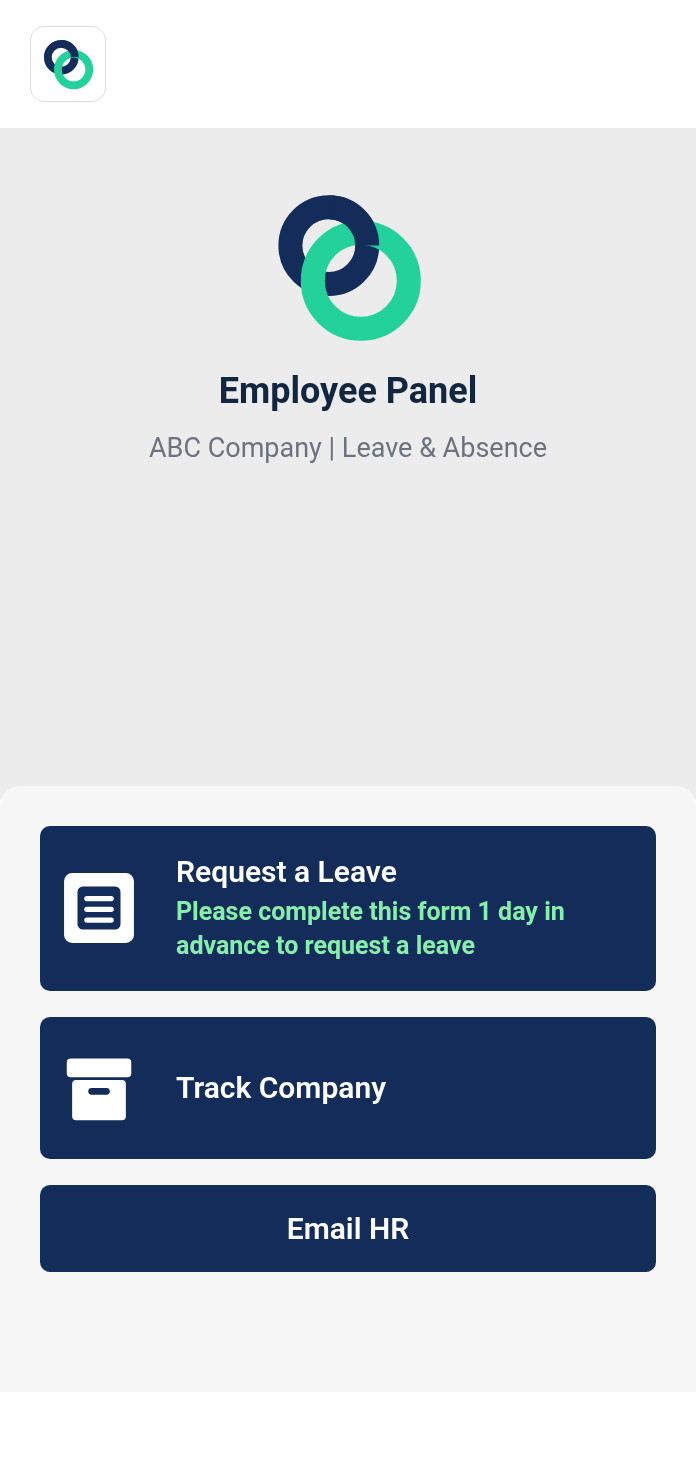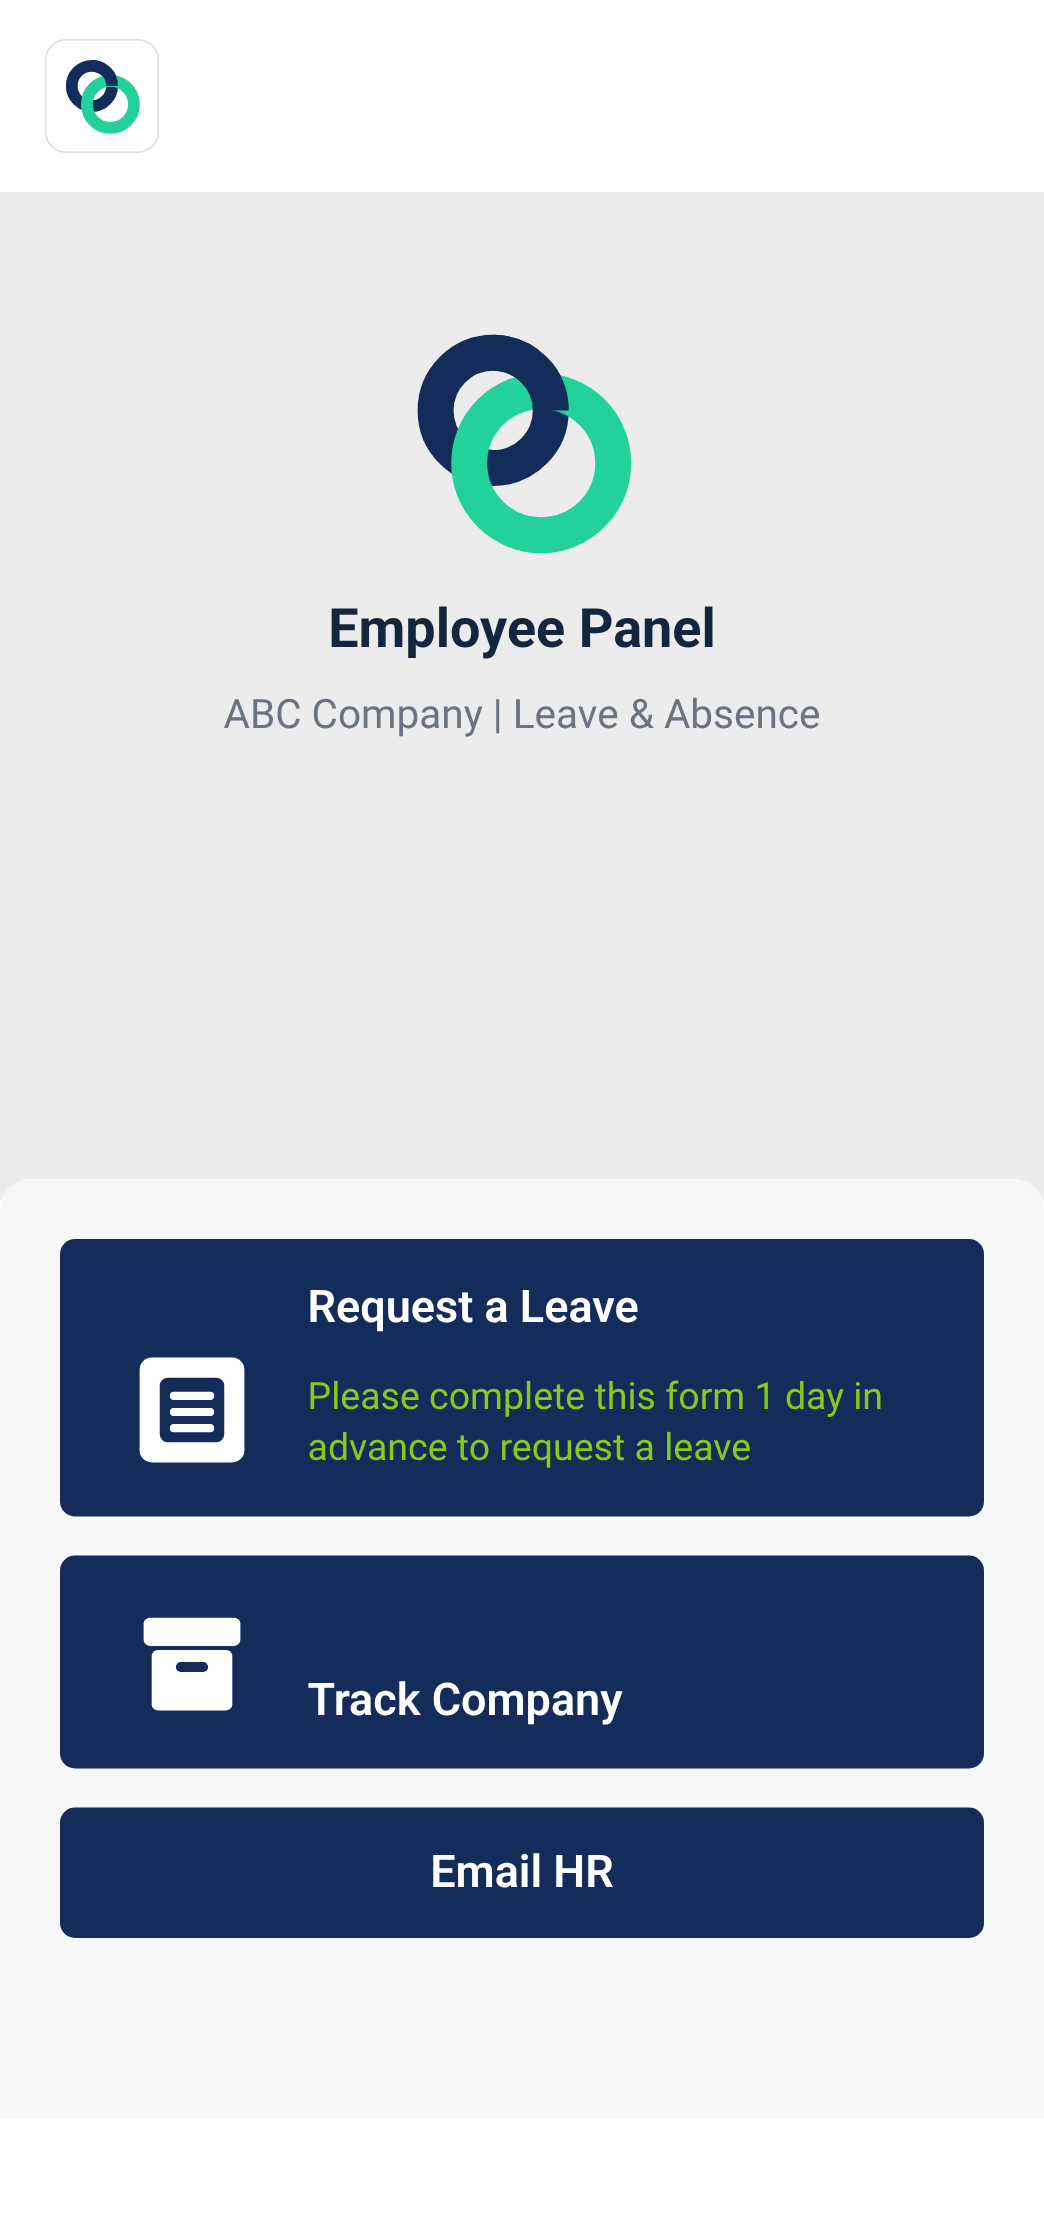--- a/index.html
+++ b/index.html
@@ -25,21 +25,21 @@
     align-items: center;
     justify-content: center;
     background: #ffffff;
   }
   .hero {
     background: #ececec;
     min-height: 672px;
     display: flex;
     flex-direction: column;
     align-items: center;
-    padding-top: 88px;
+    padding-top: 60px;
   }
   .hero-logo {
     width: 160px;
     height: 160px;
     display: flex;
     align-items: center;
     justify-content: center;
   }
   .hero-title {
     margin-top: 22px;
@@ -61,23 +61,23 @@
     border-top-right-radius: 20px;
     padding: 40px 40px 120px 40px;
     margin-top: -14px;
     display: flex;
     flex-direction: column;
     gap: 26px;
   }
   .card {
     background: #132c5a;
     border-radius: 10px;
-    padding: 28px 45px;
+    padding: 28px 16px;
     display: flex;
-    align-items: flex-end;
+    align-items: center;
     gap: 34px;
     color: #ffffff;
     cursor: pointer;
   }
   .card-icon {
     flex: 0 0 auto;
     width: 86px;
     height: 86px;
     display: flex;
     align-items: center;
@@ -89,24 +89,23 @@
     flex-direction: column;
     gap: 6px;
   }
   .card-title {
     font-size: 30px;
     font-weight: 600;
     color: #ffffff;
   }
   .card-desc {
     font-size: 25px;
-    font-weight: 400;
-    color: #84cc16;
+    font-weight: 700;
+    color: #86efac;
     line-height: 1.35;
-    margin-top: 20px;
   }
   .action-button {
     background: #132c5a;
     border-radius: 10px;
     padding: 26px 26px;
     display: flex;
     align-items: center;
     justify-content: center;
     cursor: pointer;
   }

